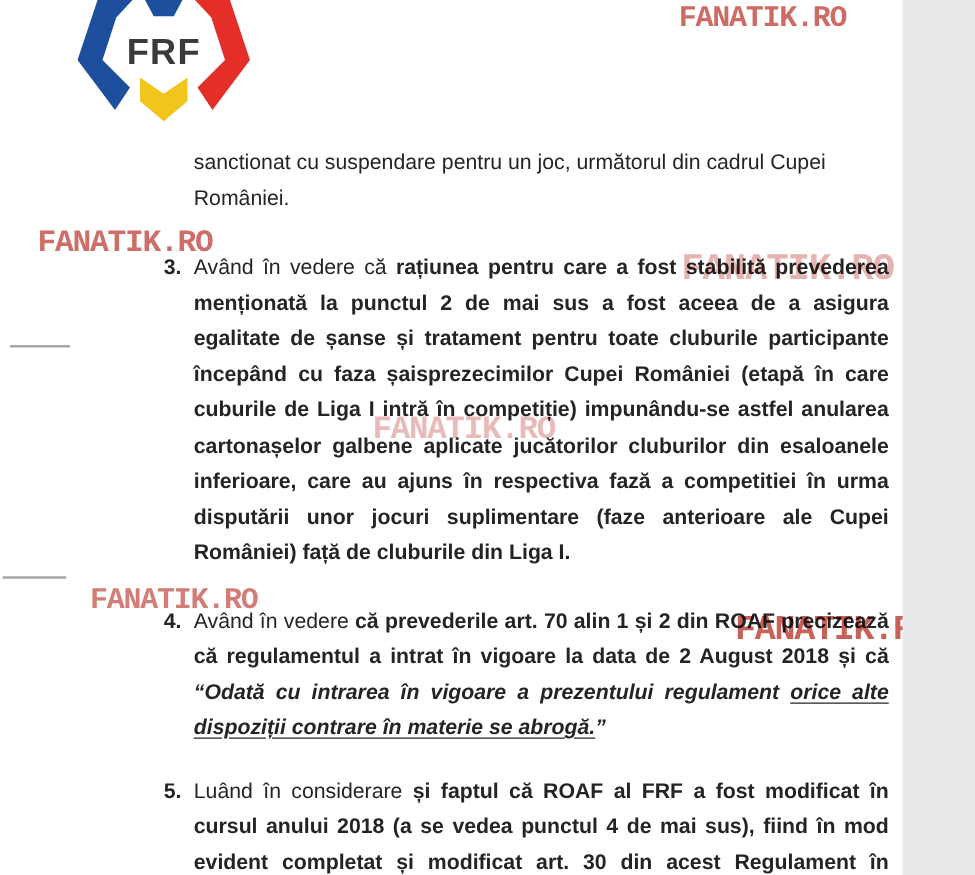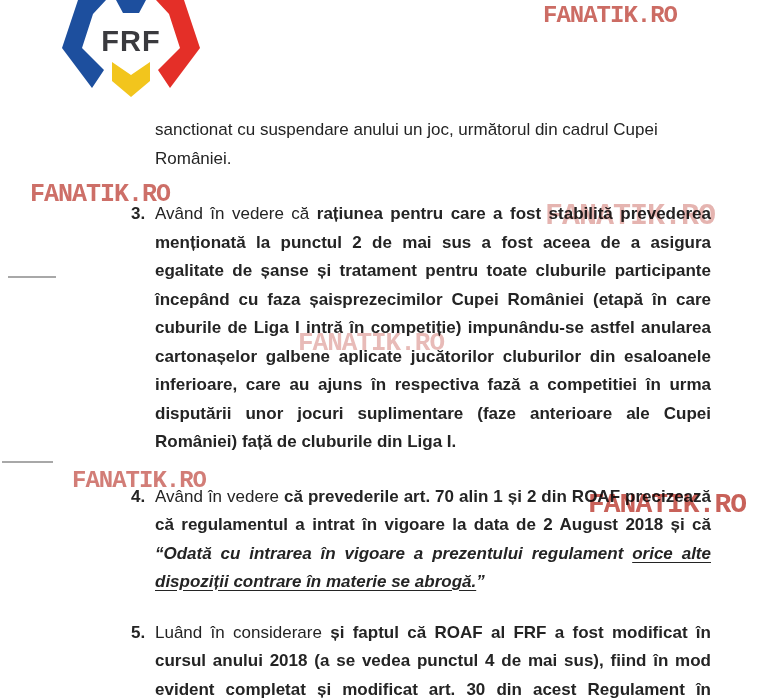--- a/index.html
+++ b/index.html
@@ -1,18 +1,18 @@
 <!DOCTYPE html>
 <html><head>
 <meta charset="utf-8">
 <style>
   html,body{margin:0;padding:0;background:#e8e8e8;}
   .page{
     position:relative;
-    width:780px;height:700px;
+    width:722px;height:700px;
     background:#ffffff;
     overflow:hidden;
     font-family:"Liberation Sans", sans-serif;
     color:#242424;
   }
   
   .logo{position:absolute;left:62px;top:0;}
   
   .content{position:absolute;left:0;top:116px;width:780px;}
   .intro{
@@ -70,21 +70,21 @@
     <polygon points="54,0 84,0 77,13 61,13" fill="#1d4f9e"></polygon>
     <polygon points="94,0 122,0 138,48 108,88 96,70 118,48 107,14" fill="#e42f28"></polygon>
     <polygon points="50,62 69,75 88,62 88,81 69,97 50,81" fill="#f2c51d"></polygon>
     <text x="69" y="51" text-anchor="middle" font-family="Liberation Sans, sans-serif" font-size="29" font-weight="bold" letter-spacing="1" fill="#3a3a3e">FRF</text>
   </svg>
 
   <div class="dash dash-1"></div>
   <div class="dash dash-2"></div>
 
   <div class="content">
-    <p class="intro">sanctionat cu suspendare anului un joc, următorul din cadrul Cupei României.</p>
+    <p class="intro">sanctionat cu suspendare pentru un joc, următorul din cadrul Cupei României.</p>
     <div id="items">
         <div class="item">
           <div class="num">3.</div>
           <div class="body"><span class="seg-bold">Având în vedere că</span><span class="seg-regular"> rațiunea pentru care a fost stabilită prevederea menționată la punctul 2 de mai sus a fost aceea de a asigura egalitate de șanse și tratament pentru toate cluburile participante începând cu faza șaisprezecimilor Cupei României (etapă în care cuburile de Liga I intră în competiție) impunându-se astfel anularea cartonașelor galbene aplicate jucătorilor cluburilor din esaloanele inferioare, care au ajuns în respectiva fază a competitiei în urma disputării unor jocuri suplimentare (faze anterioare ale Cupei României) față de cluburile din Liga I.</span></div>
         </div>
         <div class="item">
           <div class="num">4.</div>
           <div class="body"><span class="seg-bold">Având în vedere</span><span class="seg-regular"> că prevederile art. 70 alin 1 și 2 din ROAF precizează că regulamentul a intrat în vigoare la data de 2 August 2018 și că </span><span class="seg-bold-italic">“Odată cu intrarea în vigoare a prezentului regulament </span><span class="seg-bold-italic-underline">orice alte dispoziții contrare în materie se abrogă.</span><span class="seg-bold-italic">”</span></div>
         </div>
         <div class="item">

